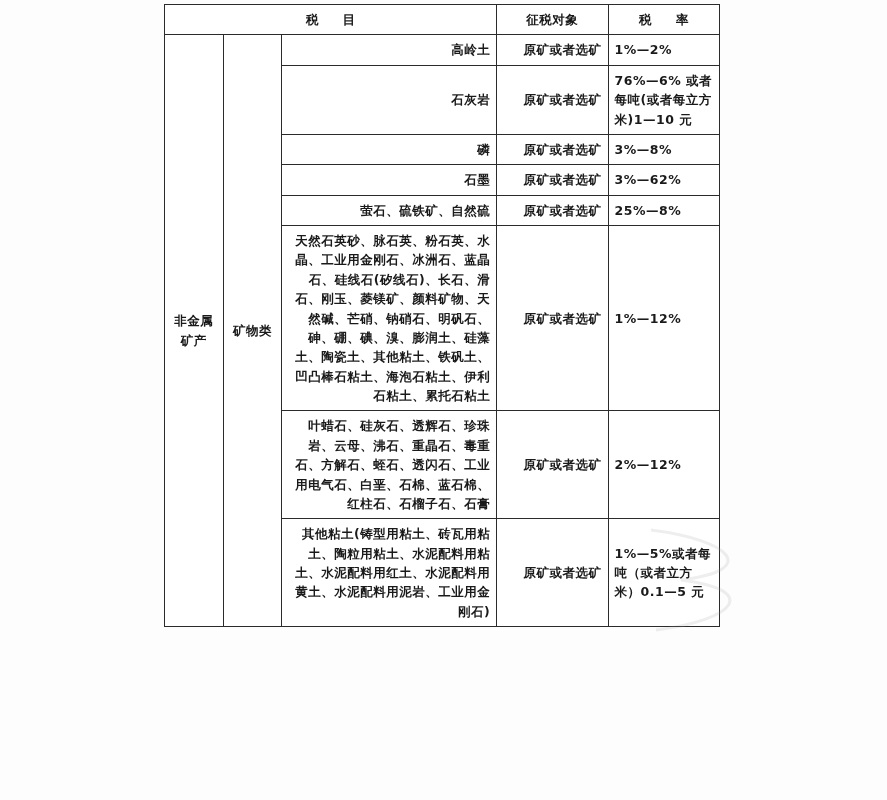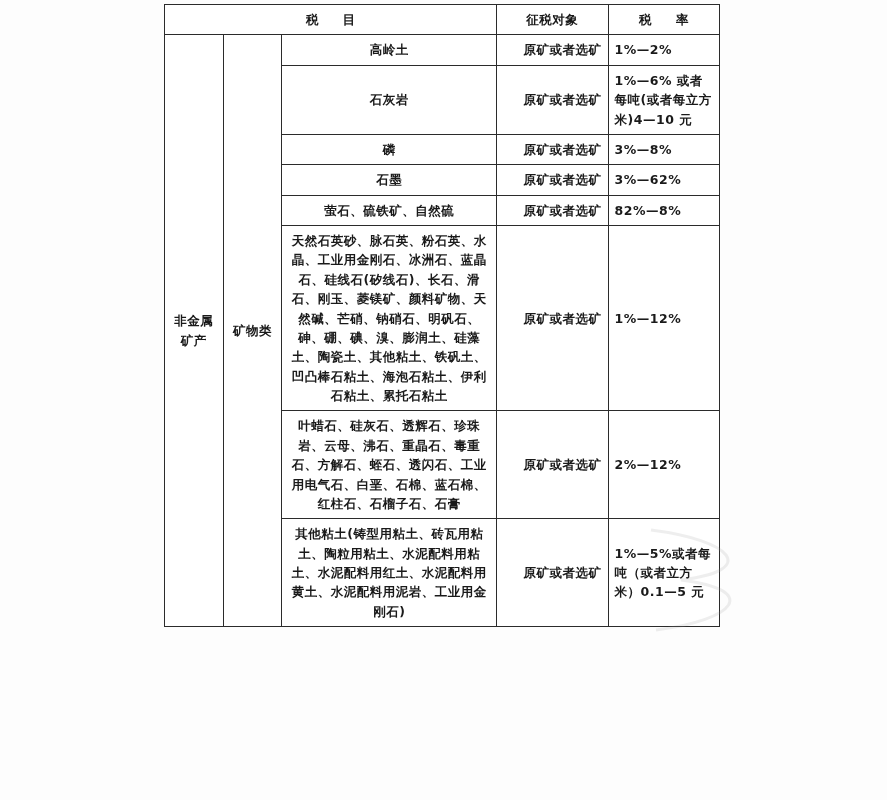--- a/index.html
+++ b/index.html
@@ -60,21 +60,21 @@
     letter-spacing: 10px;
     padding-left: 10px;
   }
   .cell-vert {
     text-align: center;
     font-size: 13px;
     line-height: 1.7;
     letter-spacing: 1px;
   }
   .cell-item {
-    text-align: center;
+    text-align: right;
     font-size: 12.5px;
     line-height: 1.75;
   }
   .cell-obj {
     text-align: right;
     font-size: 12.5px;
     white-space: nowrap;
   }
   .cell-rate {
     text-align: left;
@@ -124,36 +124,36 @@
             <div>矿产</div>
           </td>
           <td class="cell-vert" rowspan="8">矿物类</td>
           <td class="cell-item">高岭土</td>
           <td class="cell-obj">原矿或者选矿</td>
           <td class="cell-rate">1%—2%</td>
         </tr>
         <tr>
           <td class="cell-item">石灰岩</td>
           <td class="cell-obj">原矿或者选矿</td>
-          <td class="cell-rate">1%—6% 或者每吨(或者每立方米)4—10 元</td>
+          <td class="cell-rate">76%—6% 或者每吨(或者每立方米)1—10 元</td>
         </tr>
         <tr>
           <td class="cell-item">磷</td>
           <td class="cell-obj">原矿或者选矿</td>
           <td class="cell-rate">3%—8%</td>
         </tr>
         <tr>
           <td class="cell-item">石墨</td>
           <td class="cell-obj">原矿或者选矿</td>
           <td class="cell-rate">3%—62%</td>
         </tr>
         <tr>
           <td class="cell-item">萤石、硫铁矿、自然硫</td>
           <td class="cell-obj">原矿或者选矿</td>
-          <td class="cell-rate">82%—8%</td>
+          <td class="cell-rate">25%—8%</td>
         </tr>
         <tr>
           <td class="cell-item">天然石英砂、脉石英、粉石英、水晶、工业用金刚石、冰洲石、蓝晶石、硅线石(矽线石)、长石、滑石、刚玉、菱镁矿、颜料矿物、天然碱、芒硝、钠硝石、明矾石、砷、硼、碘、溴、膨润土、硅藻土、陶瓷土、其他粘土、铁矾土、凹凸棒石粘土、海泡石粘土、伊利石粘土、累托石粘土</td>
           <td class="cell-obj">原矿或者选矿</td>
           <td class="cell-rate">1%—12%</td>
         </tr>
         <tr>
           <td class="cell-item">叶蜡石、硅灰石、透辉石、珍珠岩、云母、沸石、重晶石、毒重石、方解石、蛭石、透闪石、工业用电气石、白垩、石棉、蓝石棉、红柱石、石榴子石、石膏</td>
           <td class="cell-obj">原矿或者选矿</td>
           <td class="cell-rate">2%—12%</td>

